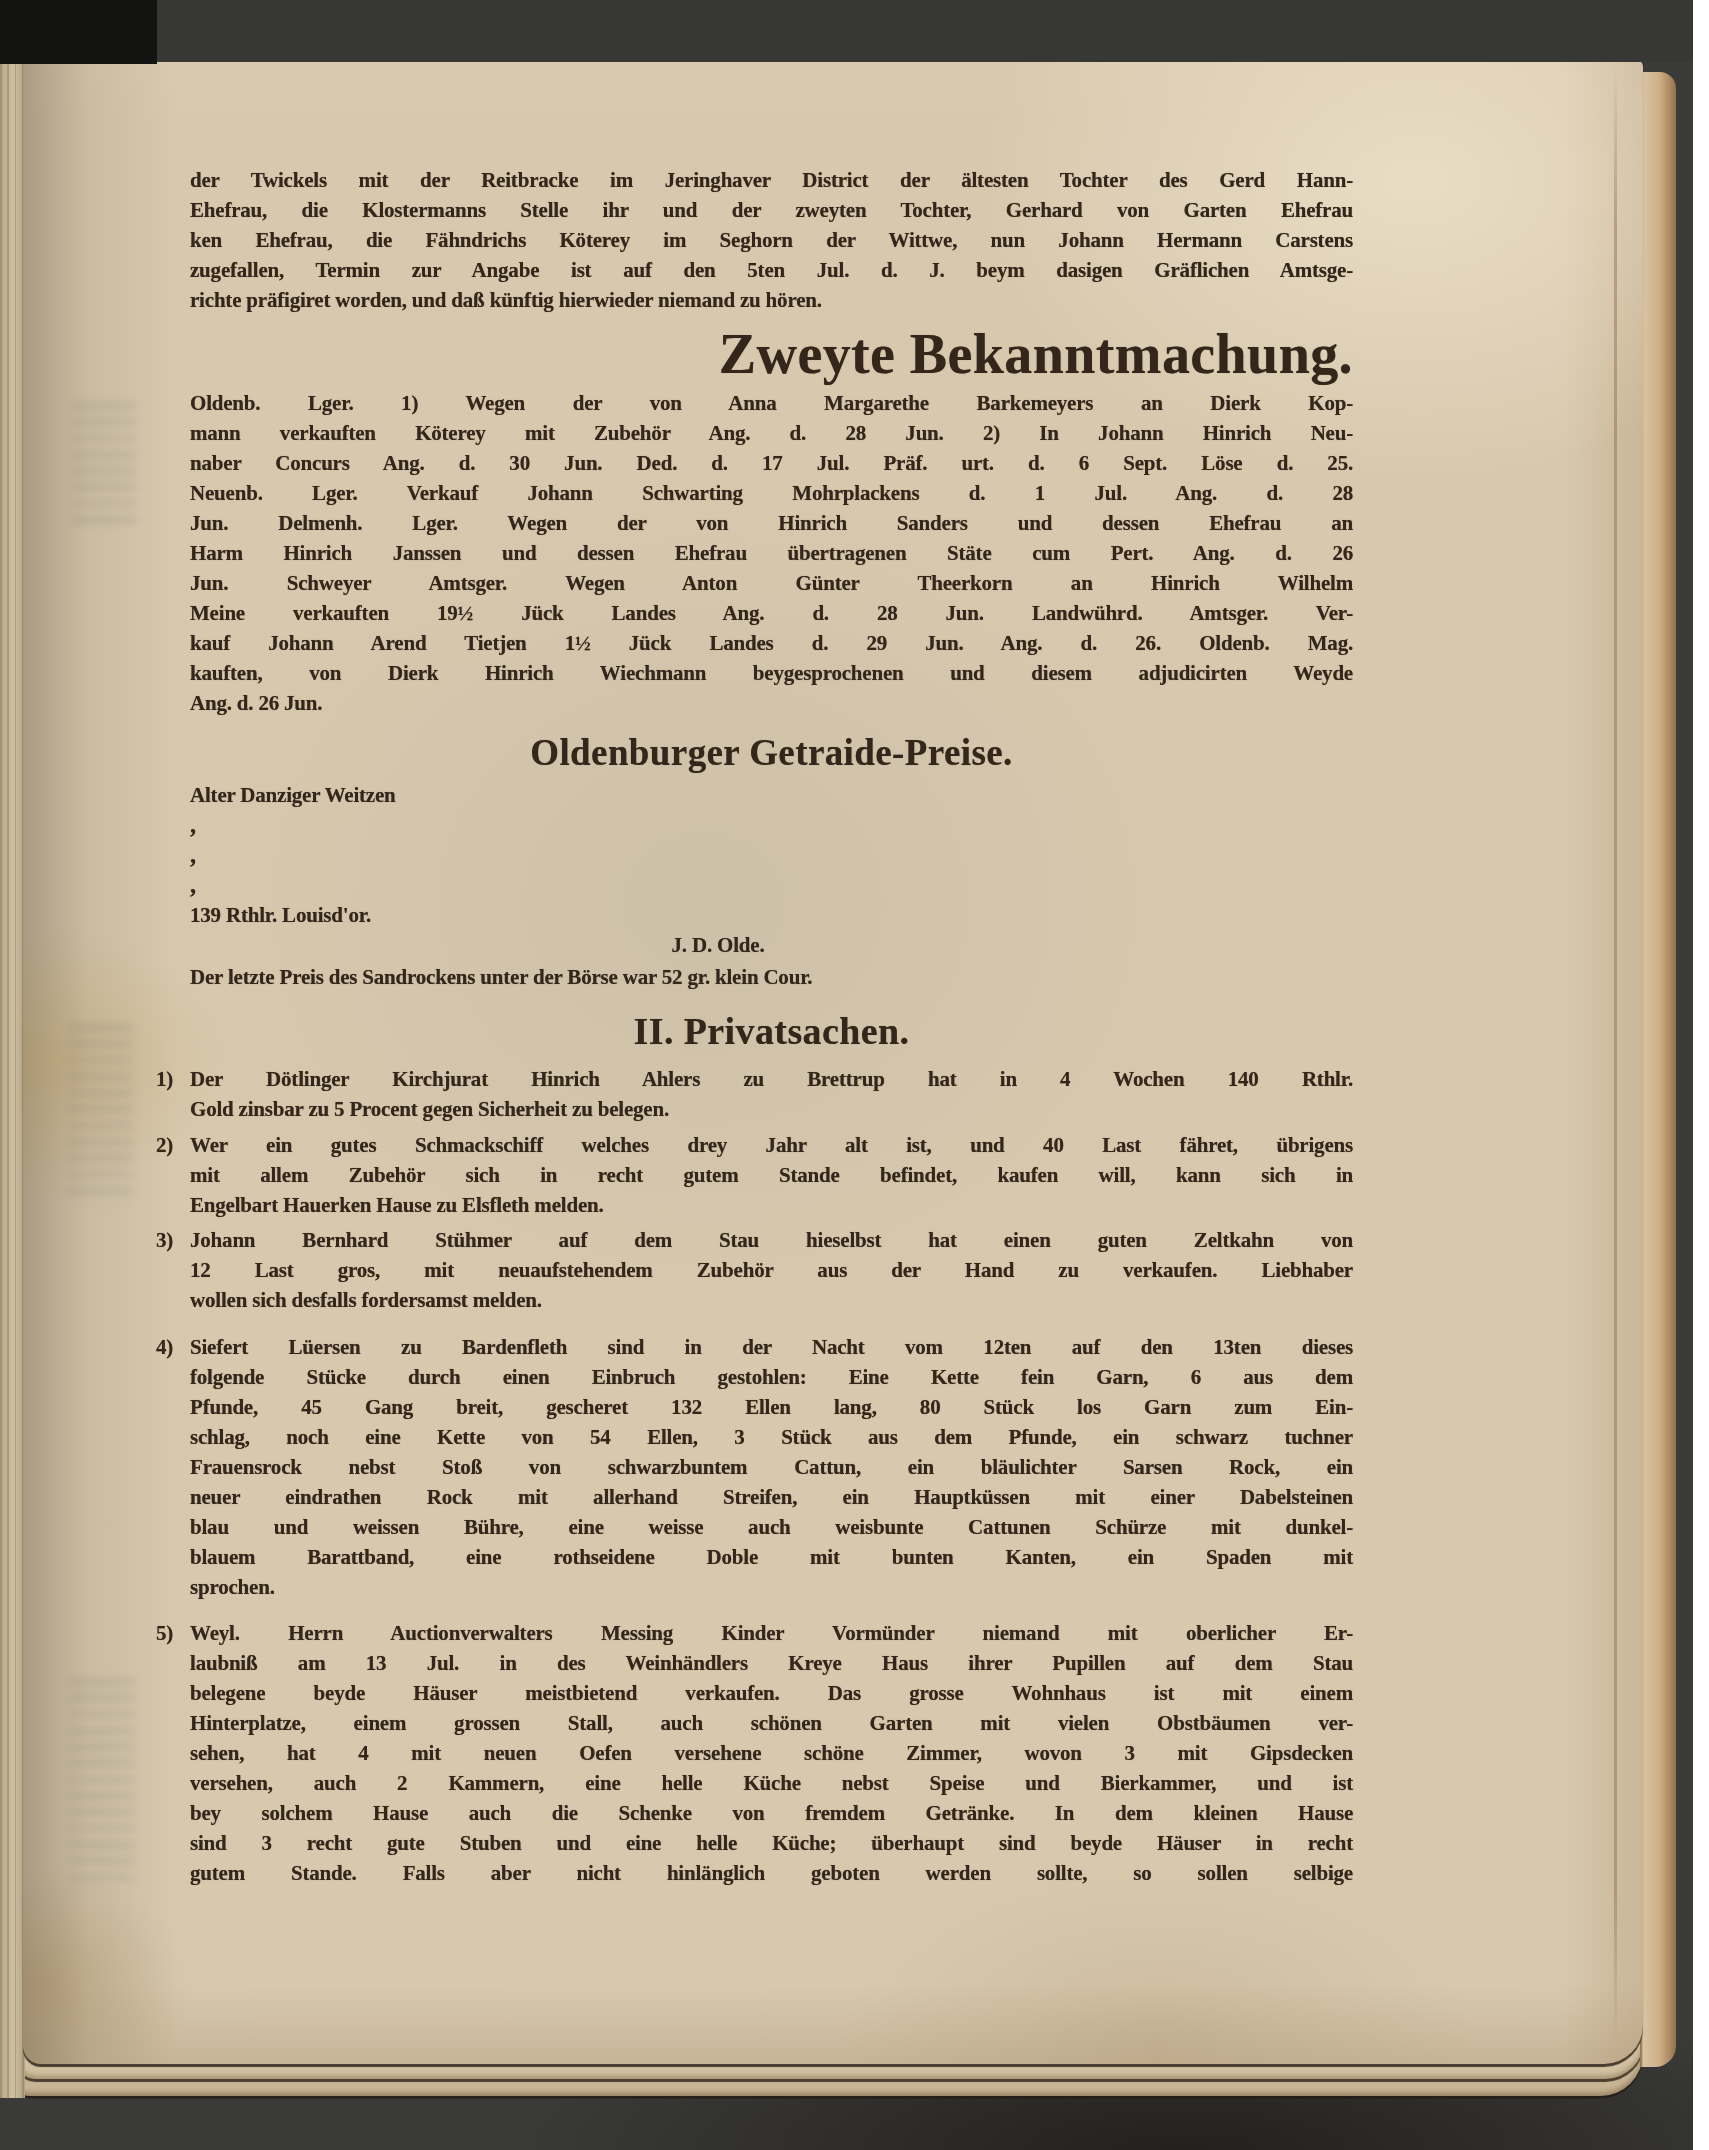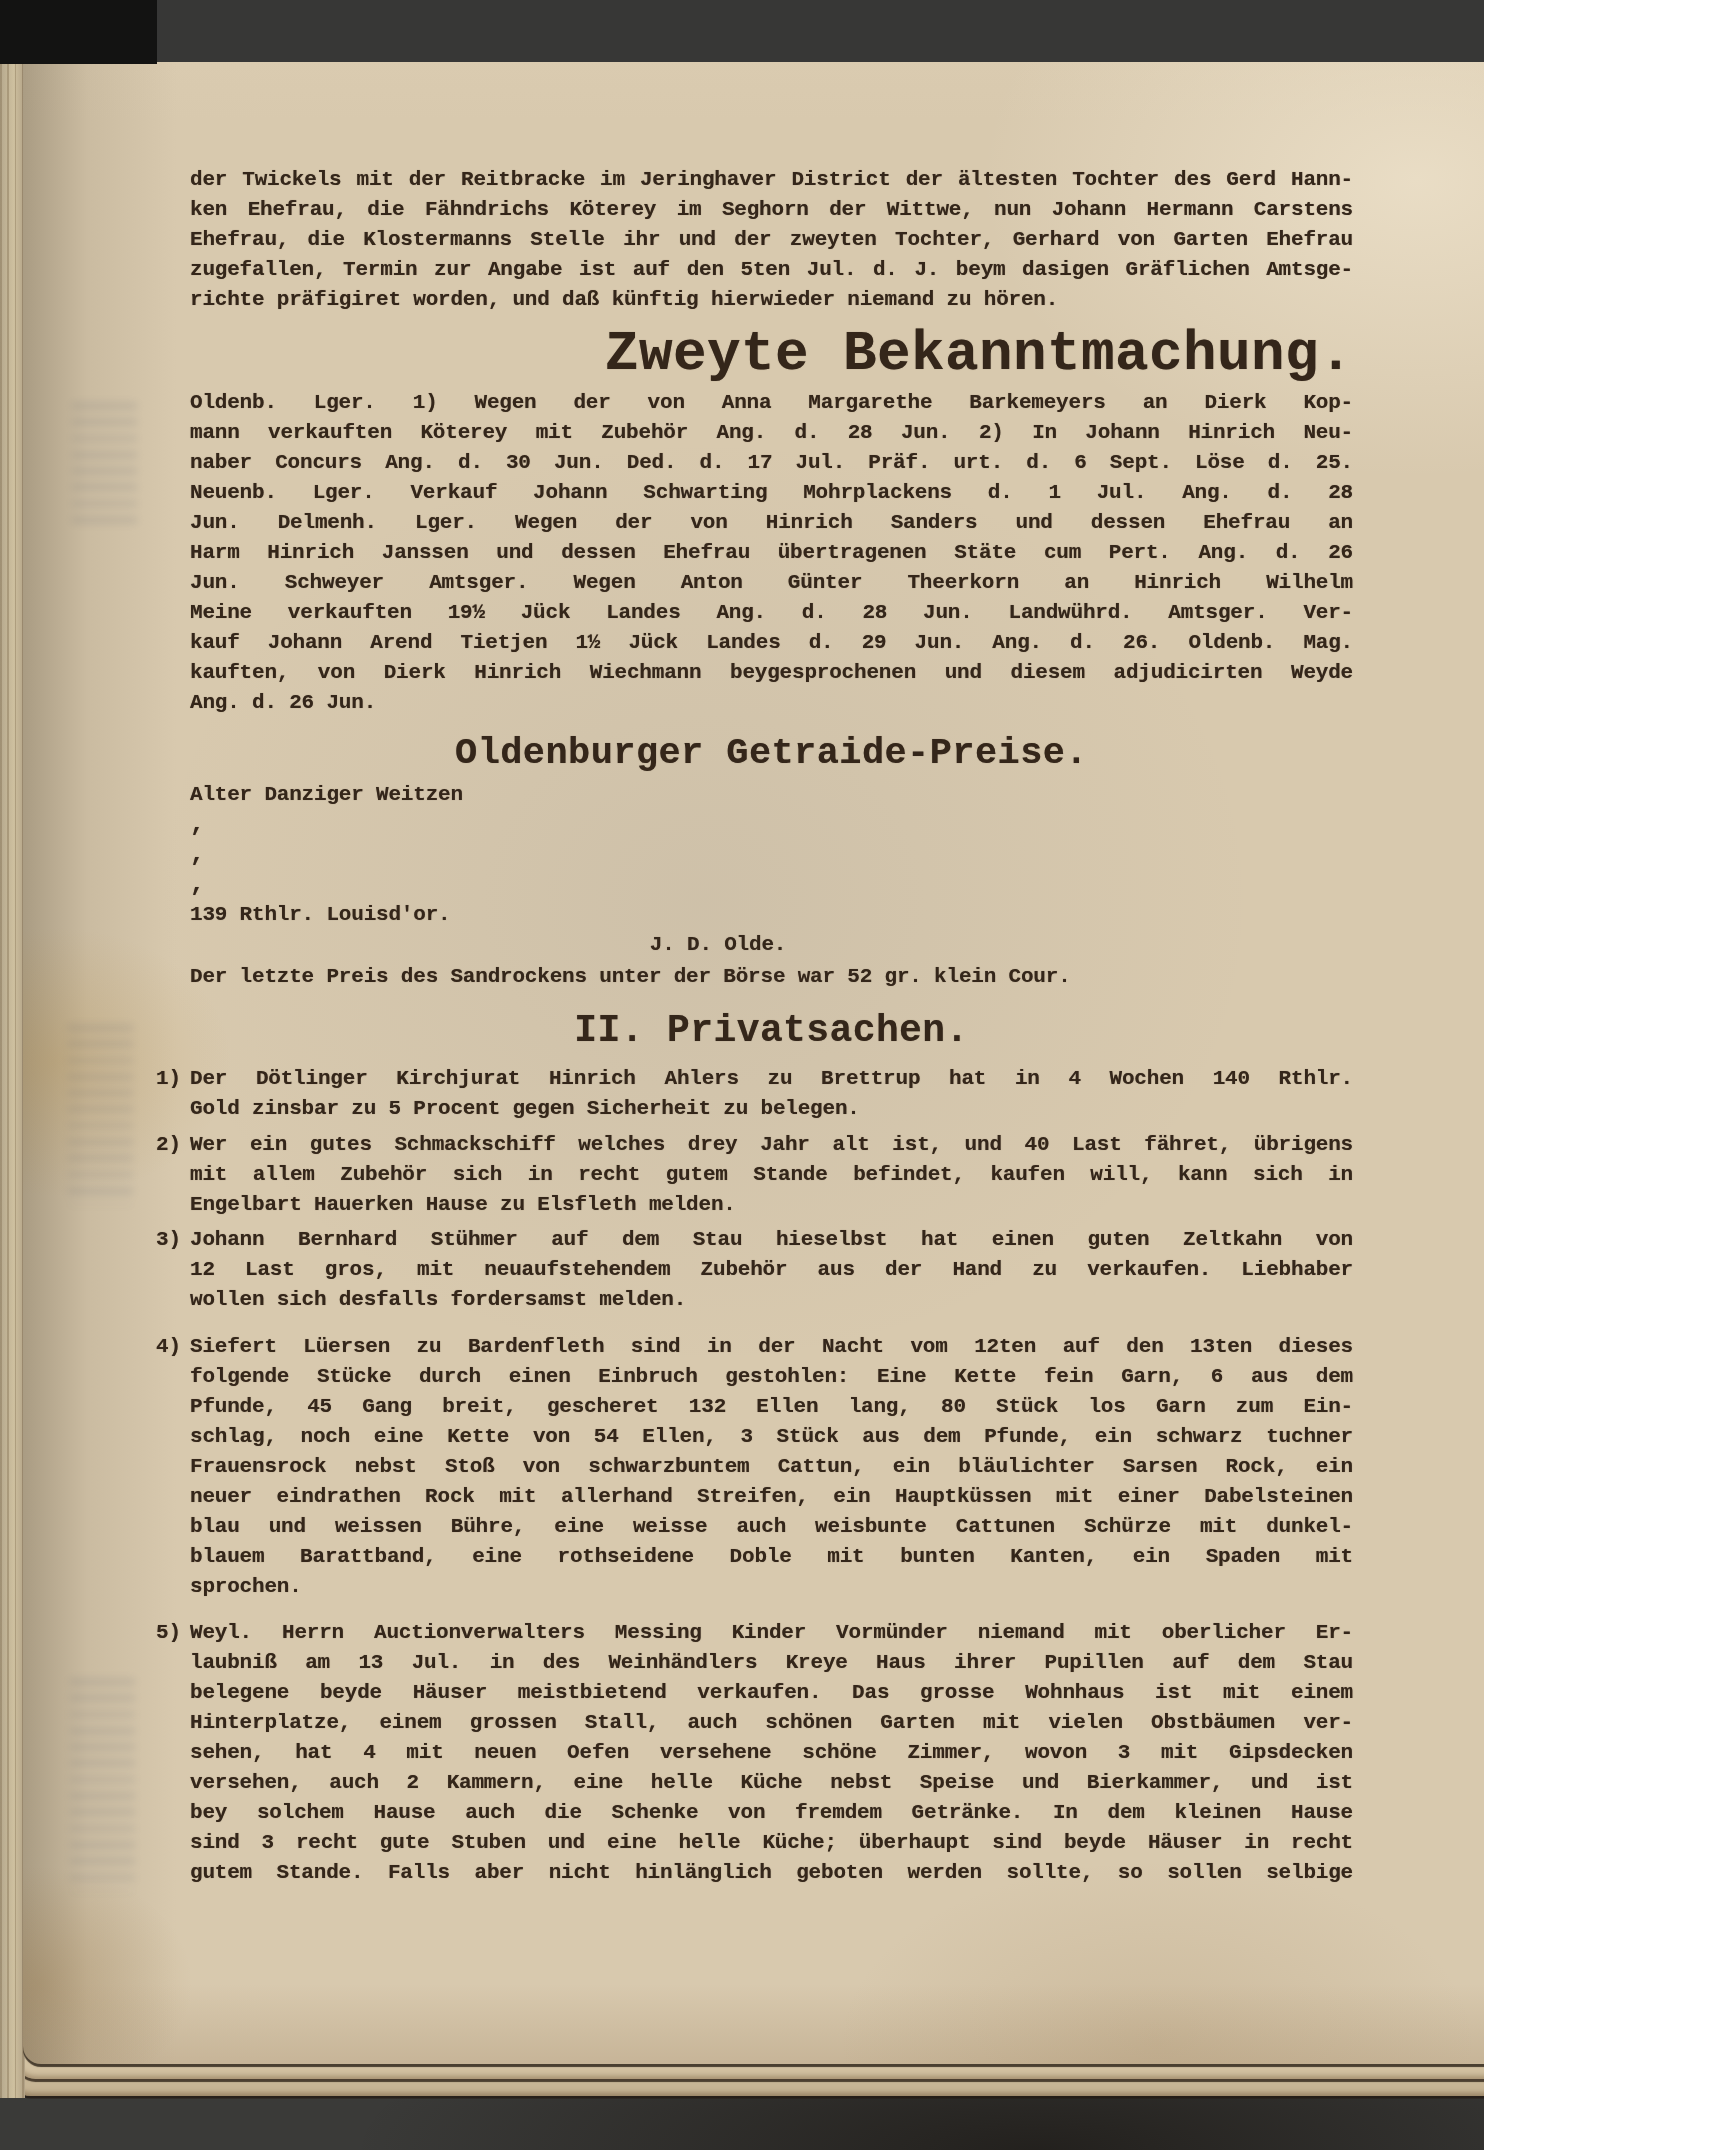--- a/index.html
+++ b/index.html
@@ -1,23 +1,23 @@
 <!DOCTYPE html>
 <html style="font-size:13px"><head>
 <meta charset="utf-8">
 <style>
   html,body{margin:0;padding:0;}
   #stage{
     position:relative;
-    width:1484px;height:2151px;
+    width:1693px;height:2151px;
     overflow:hidden;
     background:
       radial-gradient(ellipse 981px 245px at 70% 100%, rgba(20,16,12,.6), transparent 70%),
       #3a3a38;
-    font-family:Liberation Mono, monospace;
+    font-family:Liberation Serif, serif;
   }
   .black-corner{position:absolute;left:0;top:0;width:157px;height:64px;background:#131312;}
   .top-strip{position:absolute;left:157px;top:0;width:1552px;height:62px;background:#373736;}
 
   .left-paper-edge{
     position:absolute;left:0;top:59px;width:24.5px;height:2039px;
     background:
       repeating-linear-gradient(90deg, rgba(120,100,70,.35) 0 1.6px, transparent 1.6px 7.4px),
       linear-gradient(90deg,#b5a88d,#cec09f 55%,#b2a286);
   }
@@ -104,22 +104,22 @@
   <div class="page">
     <div class="fold-line"></div>
     <div class="bleed b1"></div>
     <div class="bleed b2"></div>
     <div class="bleed b3"></div>
 
     <div class="content">
 
       <div>
           <div class="tline">der Twickels mit der Reitbracke im Jeringhaver District der ältesten Tochter des Gerd Hann-</div>
+          <div class="tline">Ehefrau, die Klostermanns Stelle ihr und der zweyten Tochter, Gerhard von Garten Ehefrau</div>
           <div class="tline">ken Ehefrau, die Fähndrichs Köterey im Seghorn der Wittwe, nun Johann Hermann Carstens</div>
-          <div class="tline">Ehefrau, die Klostermanns Stelle ihr und der zweyten Tochter, Gerhard von Garten Ehefrau</div>
           <div class="tline">zugefallen, Termin zur Angabe ist auf den 5ten Jul. d. J. beym dasigen Gräflichen Amtsge-</div>
           <div class="tline last">richte präfigiret worden, und daß künftig hierwieder niemand zu hören.</div>
         </div>
 
       <div class="h1">Zweyte Bekanntmachung.</div>
 
       <div>
           <div class="tline">Oldenb. Lger.  1) Wegen der von Anna Margarethe Barkemeyers an Dierk Kop-</div>
           <div class="tline">mann verkauften Köterey mit Zubehör Ang. d. 28 Jun.  2) In Johann Hinrich Neu-</div>
           <div class="tline">naber Concurs Ang. d. 30 Jun.  Ded. d. 17 Jul.  Präf. urt. d. 6 Sept.  Löse d. 25.</div>

